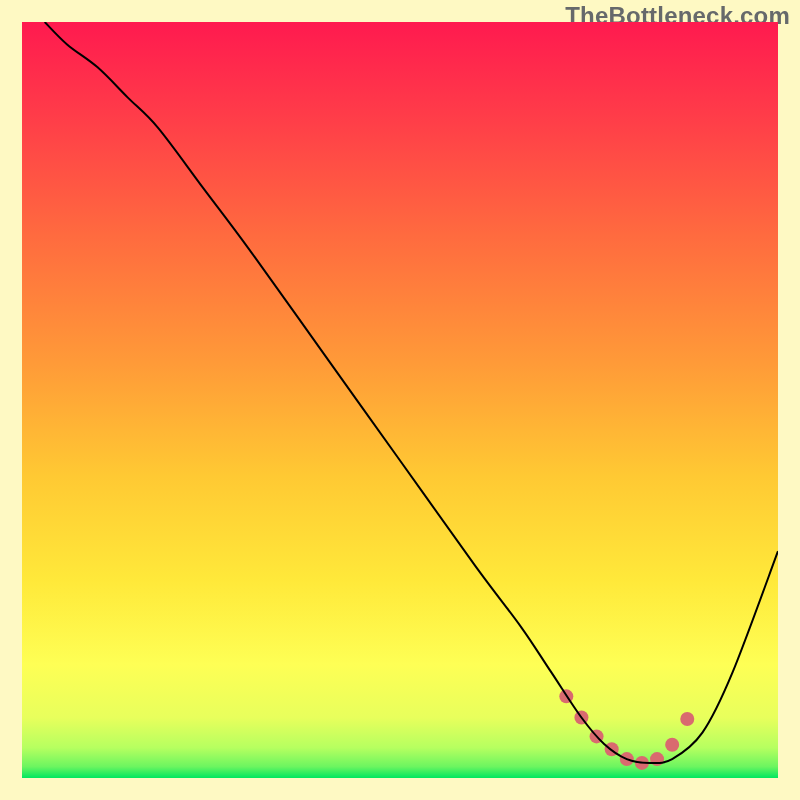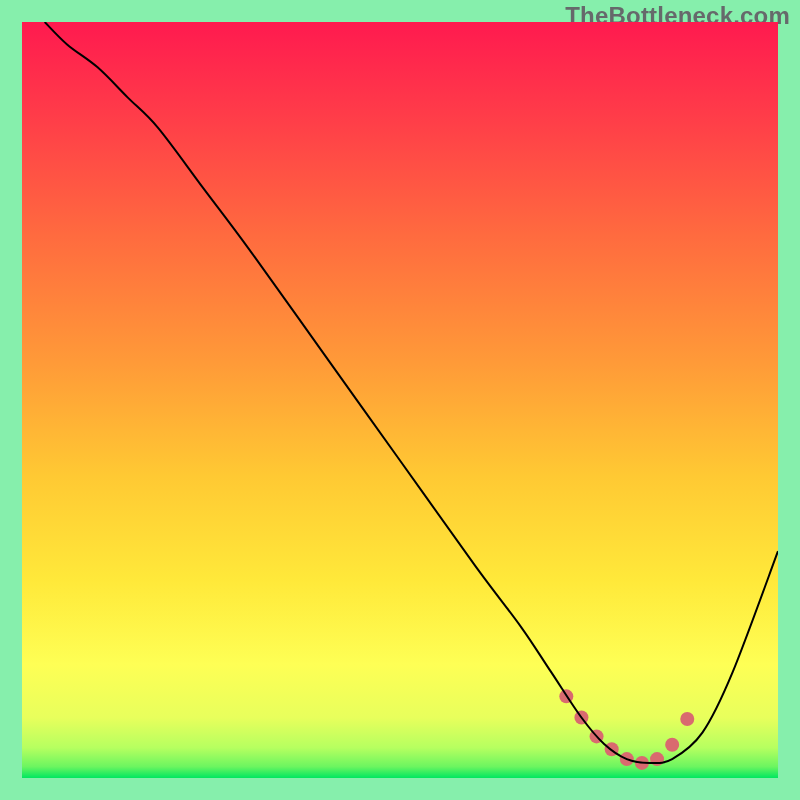--- a/index.html
+++ b/index.html
@@ -7,21 +7,21 @@
     padding: 0;
     width: 800px;
     height: 800px;
     background: #000;
     overflow: hidden;
   }
   .stage {
     position: relative;
     width: 800px;
     height: 800px;
-    background: #86efac;
+    background: #fef9c3;
   }
   .plot {
     position: absolute;
     left: 22px;
     top: 22px;
     width: 756px;
     height: 756px;
   }
   .watermark {
     position: absolute;

